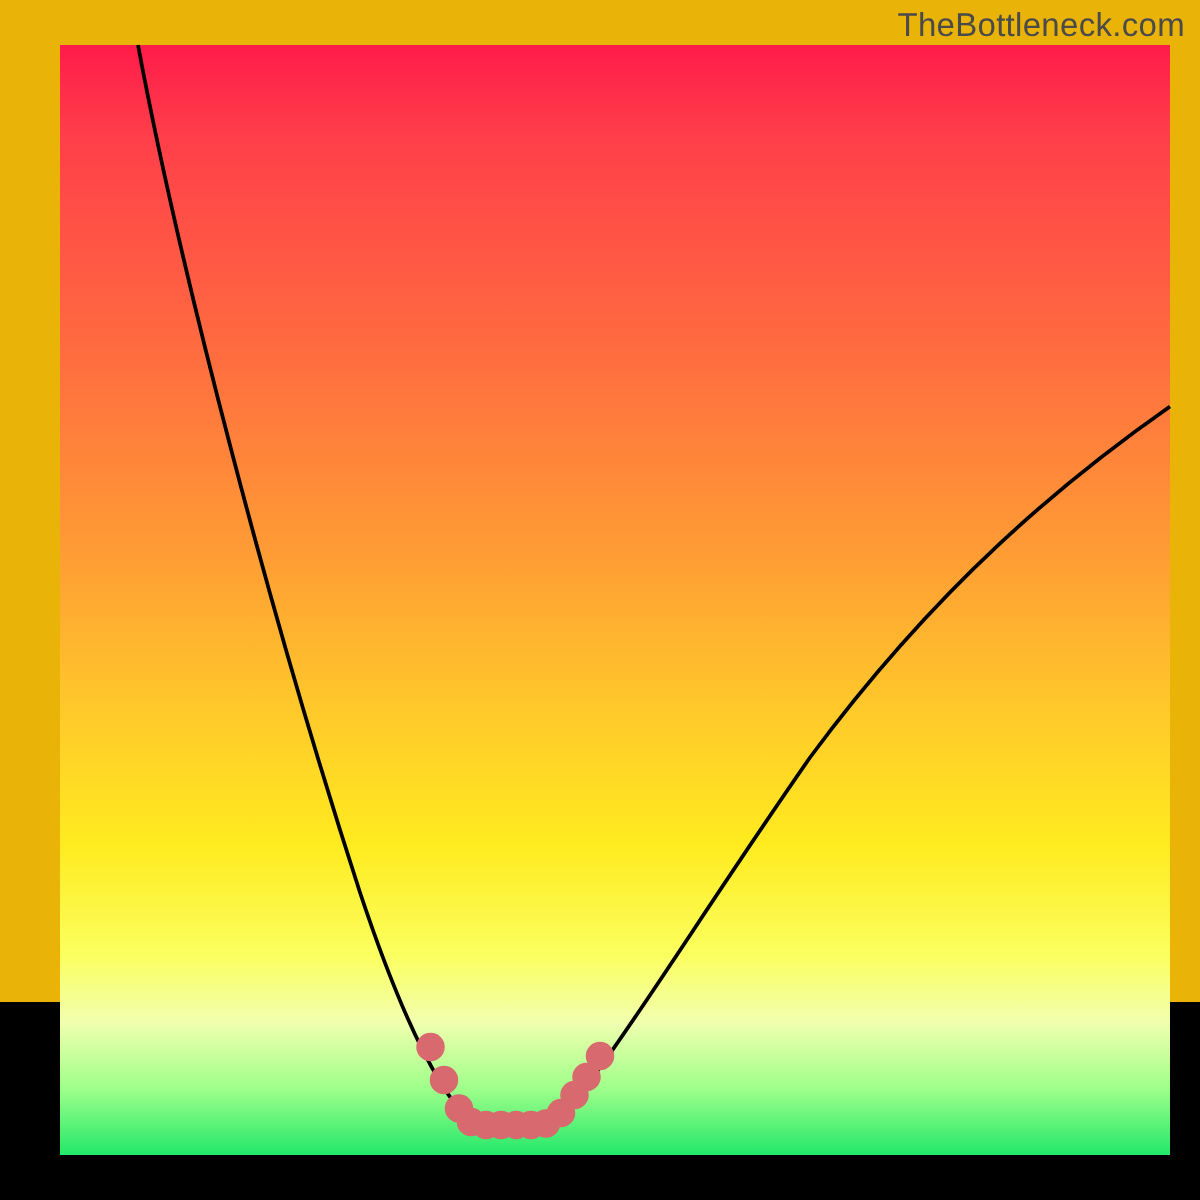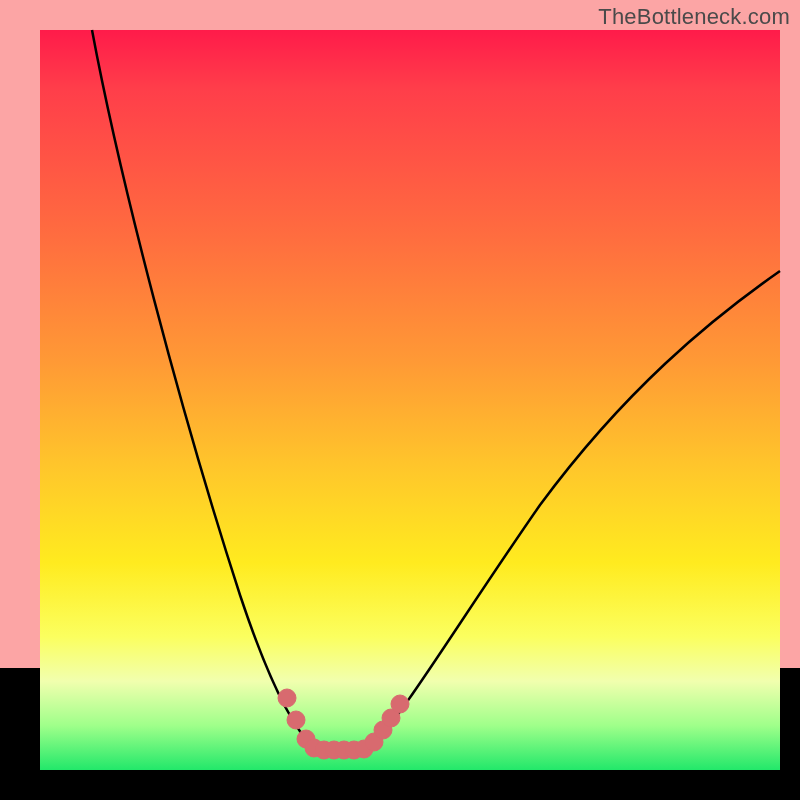--- a/index.html
+++ b/index.html
@@ -10,21 +10,21 @@
     background: #000;
     font-family: Arial, Helvetica, sans-serif;
     overflow: hidden;
   }
   .frame {
     position: absolute;
     left: 0;
     top: 0;
     width: 800px;
     height: 668px;
-    background: #fca5a5;
+    background: #eab308;
   }
   .plot-area {
     position: absolute;
     left: 40px;
     top: 30px;
     width: 740px;
     height: 740px;
     
     background: linear-gradient(to bottom,
       #FF1B4A 0%,

